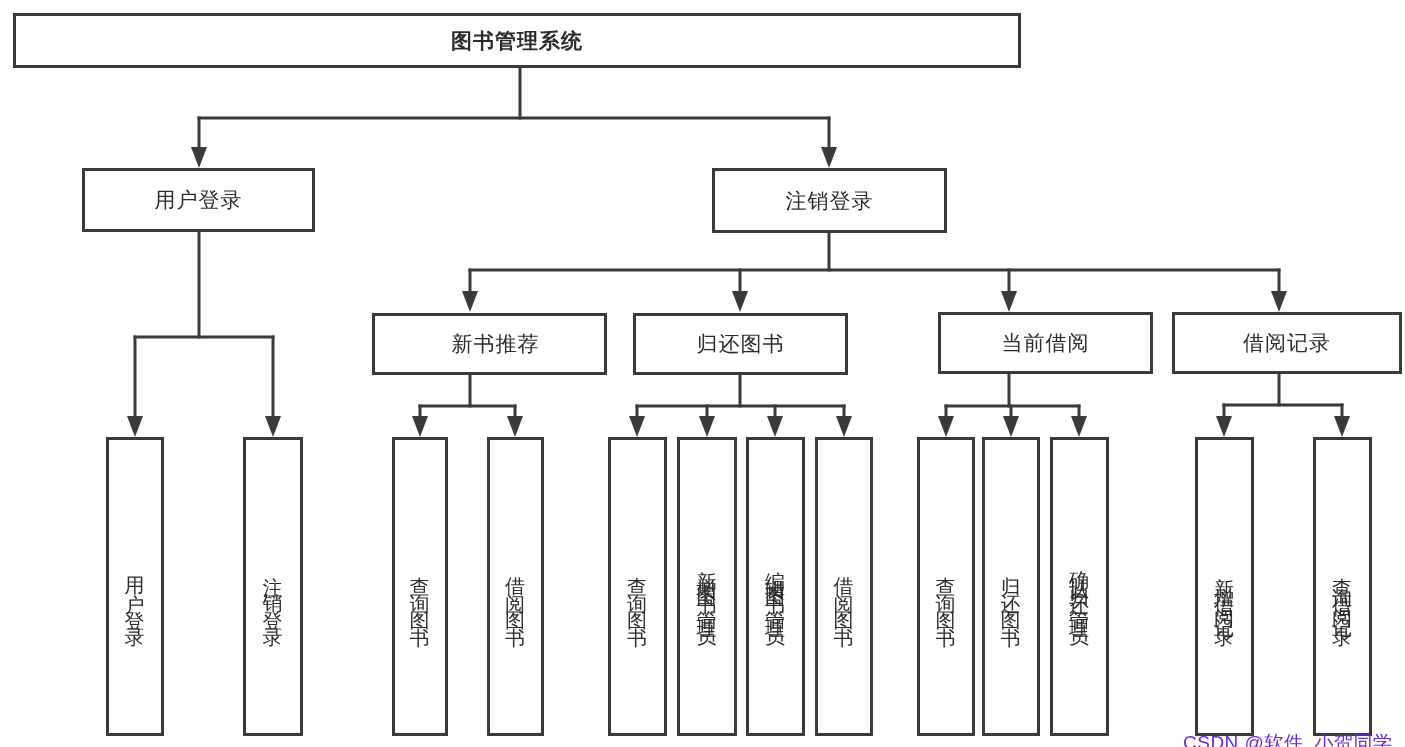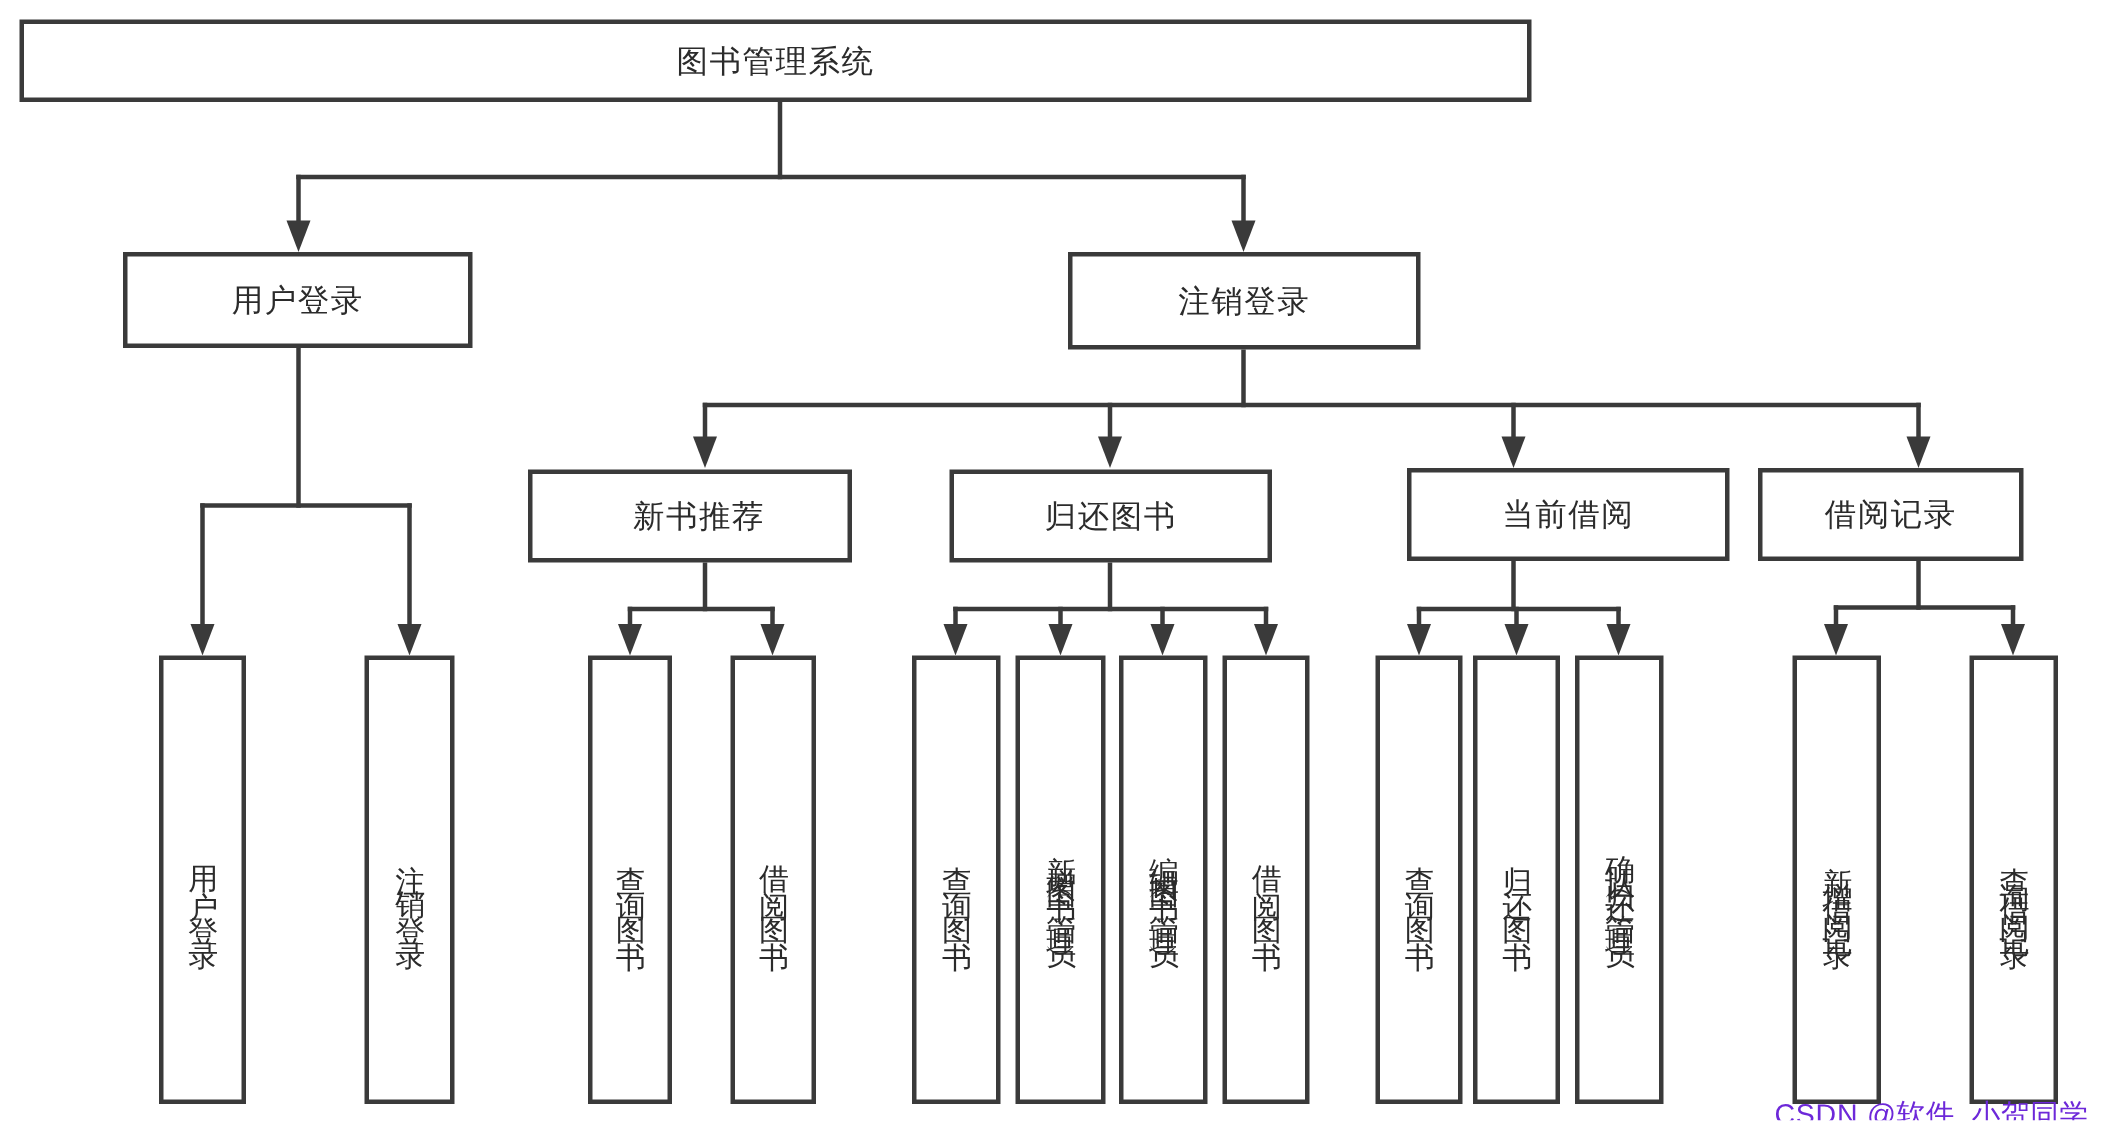--- a/index.html
+++ b/index.html
@@ -108,33 +108,33 @@
       <line x1="1079" y1="406" x2="1079" y2="419" stroke="#3a3a3a" stroke-width="3" stroke-linecap="square"></line>
       <polygon points="1071,416 1087,416 1079,437" fill="#3a3a3a"></polygon>
       <line x1="1279" y1="374" x2="1279" y2="405" stroke="#3a3a3a" stroke-width="3" stroke-linecap="square"></line>
       <line x1="1224" y1="405" x2="1342" y2="405" stroke="#3a3a3a" stroke-width="3" stroke-linecap="square"></line>
       <line x1="1224" y1="405" x2="1224" y2="419" stroke="#3a3a3a" stroke-width="3" stroke-linecap="square"></line>
       <polygon points="1216,416 1232,416 1224,437" fill="#3a3a3a"></polygon>
       <line x1="1342" y1="405" x2="1342" y2="419" stroke="#3a3a3a" stroke-width="3" stroke-linecap="square"></line>
       <polygon points="1334,416 1350,416 1342,437" fill="#3a3a3a"></polygon>
     </svg>
 
-  <div class="node hnode" style="left:13px; top:13px; width:1008px; height:55px;">图书管理系统</div>
+  <div class="node hnode" style="left:13px; top:13px; width:1008px; height:55px;font-weight:bold;">图书管理系统</div>
 
   <div class="node hnode" style="left:82px; top:168px; width:233px; height:64px;">用户登录</div>
 
   <div class="node hnode" style="left:712px; top:168px; width:235px; height:65px;">注销登录</div>
 
-  <div class="node hnode" style="left:352px; top:313px; width:216px; height:62px;padding-left:12px;">新书推荐</div>
+  <div class="node hnode" style="left:372px; top:313px; width:235px; height:62px;padding-left:12px;">新书推荐</div>
 
   <div class="node hnode" style="left:633px; top:313px; width:215px; height:62px;">归还图书</div>
 
   <div class="node hnode" style="left:902px; top:312px; width:215px; height:62px;margin-left:36px;">当前借阅</div>
 
-  <div class="node hnode" style="left:1172px; top:312px; width:177px; height:62px;">借阅记录</div>
+  <div class="node hnode" style="left:1172px; top:312px; width:230px; height:62px;">借阅记录</div>
 
   <div class="node vnode sp-wide" style="left:106px; top:437px; width:58px; height:299px;">
     <span class="vlabel">用户登录</span>
   </div>
   <div class="node vnode sp-wide" style="left:243px; top:437px; width:60px; height:299px;">
     <span class="vlabel">注销登录</span>
   </div>
 
   <div class="node vnode sp-wide" style="left:392px; top:437px; width:56px; height:299px;">
     <span class="vlabel">查询图书</span>

